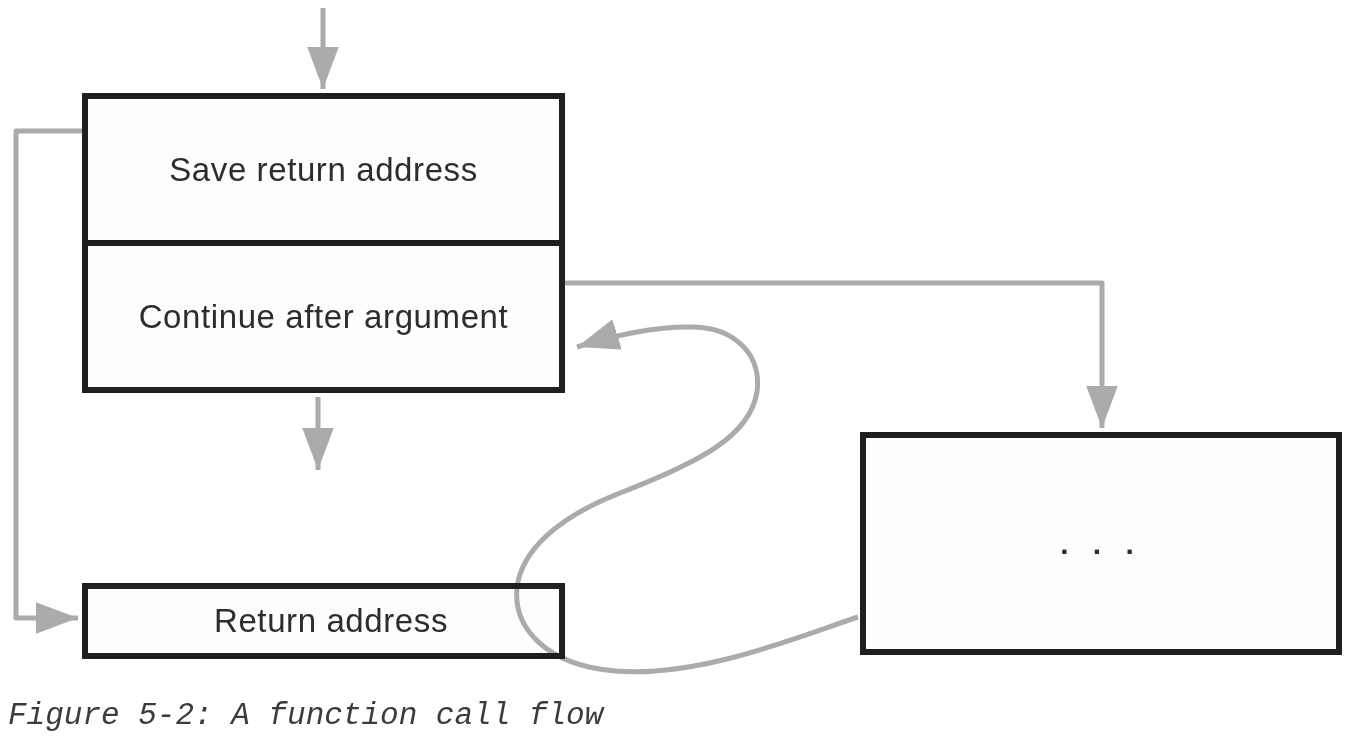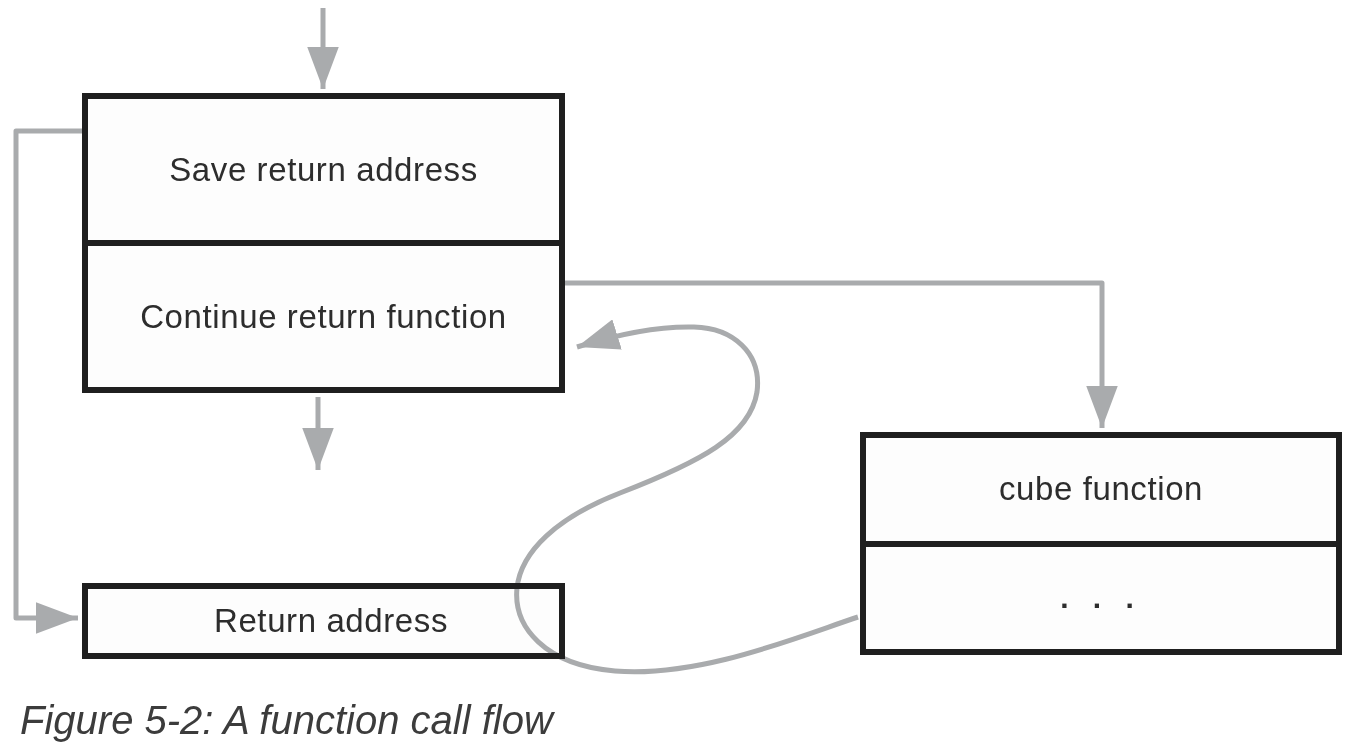--- a/index.html
+++ b/index.html
@@ -54,45 +54,44 @@
     fill: none;
     stroke: var(--line-gray);
     stroke-width: 5;
     stroke-linejoin: round;
     stroke-linecap: butt;
   }
   .arrowhead { fill: var(--line-gray); stroke: none; }
   .box-border-redraw { fill: none; stroke: var(--border-black); stroke-width: 6; }
   .caption {
     position: absolute;
-    left: 20px;
+    left: 8px;
     top: 698px;
-    font-family: Liberation Sans, sans-serif;
+    font-family: Liberation Mono, monospace;
     font-style: italic;
-    font-size: 40px;
+    font-size: 31px;
     color: var(--caption-color);
     white-space: nowrap;
   }
 </style>
 </head>
 <body>
 
 <div class="stage">
 
   <div class="flow-box caller-box">
     <div class="row">Save return address</div>
-    <div class="row">Continue return function</div>
+    <div class="row">Continue after argument</div>
   </div>
 
   <div class="flow-box return-box">
     <div class="row">Return address</div>
   </div>
 
   <div class="flow-box func-box">
-    <div class="row">cube function</div>
     <div class="row dots">. . .</div>
   </div>
 
   <svg class="connector-layer" viewBox="0 0 1358 750" xmlns="http://www.w3.org/2000/svg">
     <defs>
       <marker id="ah" viewBox="0 0 12 9" refX="12" refY="4.5" markerWidth="8.4" markerHeight="6.3" markerUnits="strokeWidth" orient="auto">
         <path class="arrowhead" d="M0,0 L12,4.5 L0,9 Z"></path>
       </marker>
     </defs>
 

